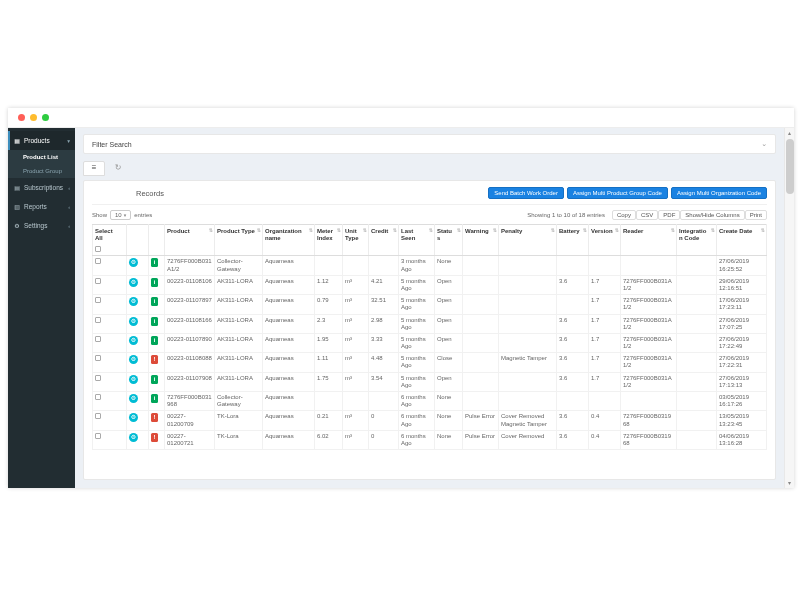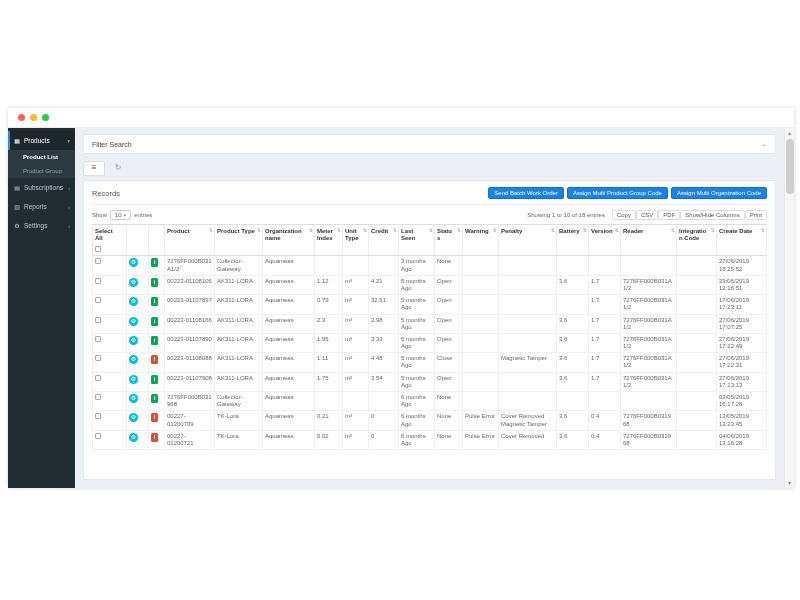--- a/index.html
+++ b/index.html
@@ -25,21 +25,21 @@
   .filter-card { height:20px; background:#fff; border:1px solid #e7e7e7; border-radius:2px; display:flex; align-items:center; justify-content:space-between; padding:0 8px; margin-bottom:7px; cursor:pointer; }
   .filter-title { font-size:7px; color:#444; }
   .filter-caret { font-size:7px; color:#999; }
 
   .view-tabs { display:flex; gap:2px; margin-bottom:4px; }
   .view-tab { width:22px; height:15px; border:1px solid #ddd; background:#fff; border-radius:2px 2px 0 0; font-size:8px; line-height:12px; color:#444; cursor:pointer; padding:0; text-align:center; }
   .view-tab.inactive { background:transparent; border-color:transparent; color:#999; }
 
   .records-card { background:#fff; border:1px solid #e7e7e7; border-radius:2px; padding:6px 8px; height:300px; overflow:hidden; }
   .records-header { display:flex; justify-content:space-between; align-items:center; padding-bottom:5px; border-bottom:1px solid #f0f0f0; }
-  .records-title { font-size:7.5px; color:#555; }
+  .records-title { font-size:7.5px; color:#555;margin-left:44px; }
   .action-buttons { display:flex; gap:3px; }
   .btn-blue { background:#1a82e2; color:#fff; border:1px solid #1570c4; border-radius:2px; font-size:6px; padding:2px 5px; cursor:pointer; font-family:inherit; white-space:nowrap; }
 
   .table-controls { display:flex; justify-content:space-between; align-items:center; margin:5px 0 4px; font-size:6px; color:#666; }
   .show-control { display:flex; align-items:center; gap:3px; }
   .select-box { display:inline-flex; align-items:center; gap:2px; border:1px solid #ccc; border-radius:2px; padding:1px 4px; background:#fff; cursor:pointer; }
   .select-box .caret { font-size:5px; color:#888; }
   .export-area { display:flex; align-items:center; gap:2px; }
   .info { margin-right:5px; color:#666; }
   .btn-export { background:#fff; border:1px solid #ddd; border-radius:2px; font-size:6px; color:#555; padding:1px 4px; cursor:pointer; font-family:inherit; white-space:nowrap; }

